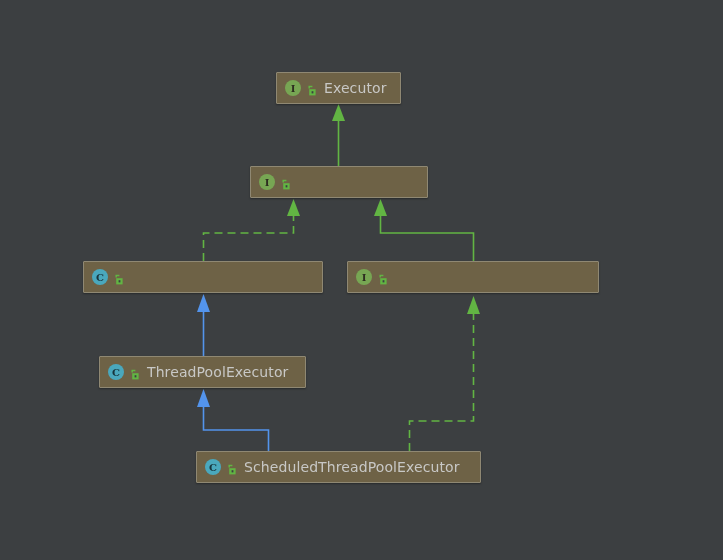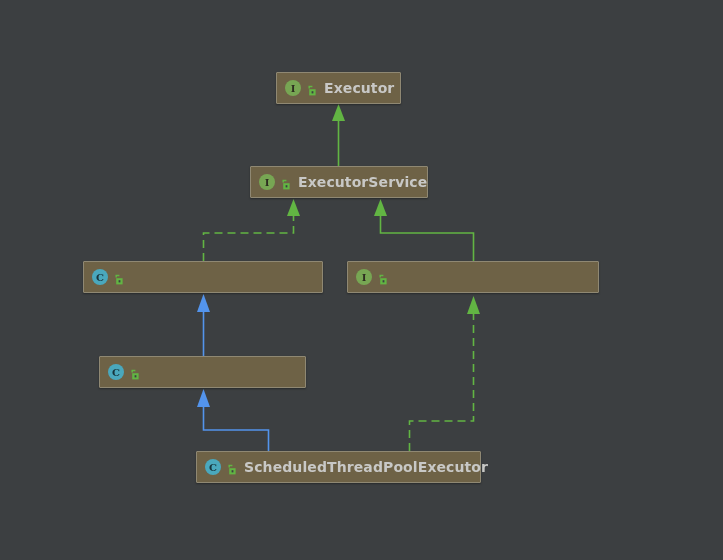--- a/index.html
+++ b/index.html
@@ -30,21 +30,20 @@
     border-radius:1px;
     box-shadow:0 1px 2px rgba(0,0,0,0.35);
     white-space:nowrap;
     z-index:2;
   }
   .node-label {
     font-size:14px;
     color:#c8c8c6;
     letter-spacing:0.1px;
     margin-left:6px;
-    font-weight:bold;
   }
   .kind-icon {
     width:16px; height:16px;
     border-radius:50%;
     display:inline-flex;
     align-items:center;
     justify-content:center;
     font-size:10px;
     font-weight:bold;
     font-family:"DejaVu Serif","Liberation Serif",serif;
@@ -117,21 +116,20 @@
 
   <div class="node" style="left:250px; top:166px; width:178px;">
     <span class="kind-icon kind-interface">I</span>
     <span class="vis-icon">
       <svg width="12" height="13" viewBox="0 0 12 13">
         <path d="M3.2,4.6 L3.2,2.4 L6.4,2.4" stroke="#62b543" stroke-width="1.5" fill="none"></path>
         <rect x="3.2" y="5.2" width="6.4" height="6.2" fill="#62b543"></rect>
         <rect x="5.6" y="7.2" width="1.8" height="2.2" fill="#3c3f41"></rect>
       </svg>
     </span>
-    <span class="node-label">ExecutorService</span>
   </div>
 
   <div class="node" style="left:83px; top:261px; width:240px;">
     <span class="kind-icon kind-class">C</span>
     <span class="vis-icon">
       <svg width="12" height="13" viewBox="0 0 12 13">
         <path d="M3.2,4.6 L3.2,2.4 L6.4,2.4" stroke="#62b543" stroke-width="1.5" fill="none"></path>
         <rect x="3.2" y="5.2" width="6.4" height="6.2" fill="#62b543"></rect>
         <rect x="5.6" y="7.2" width="1.8" height="2.2" fill="#3c3f41"></rect>
       </svg>
@@ -151,20 +149,21 @@
 
   <div class="node" style="left:99px; top:356px; width:207px;">
     <span class="kind-icon kind-class">C</span>
     <span class="vis-icon">
       <svg width="12" height="13" viewBox="0 0 12 13">
         <path d="M3.2,4.6 L3.2,2.4 L6.4,2.4" stroke="#62b543" stroke-width="1.5" fill="none"></path>
         <rect x="3.2" y="5.2" width="6.4" height="6.2" fill="#62b543"></rect>
         <rect x="5.6" y="7.2" width="1.8" height="2.2" fill="#3c3f41"></rect>
       </svg>
     </span>
+    <span class="node-label">ThreadPoolExecutor</span>
   </div>
 
   <div class="node" style="left:196px; top:451px; width:285px;">
     <span class="kind-icon kind-class">C</span>
     <span class="vis-icon">
       <svg width="12" height="13" viewBox="0 0 12 13">
         <path d="M3.2,4.6 L3.2,2.4 L6.4,2.4" stroke="#62b543" stroke-width="1.5" fill="none"></path>
         <rect x="3.2" y="5.2" width="6.4" height="6.2" fill="#62b543"></rect>
         <rect x="5.6" y="7.2" width="1.8" height="2.2" fill="#3c3f41"></rect>
       </svg>

